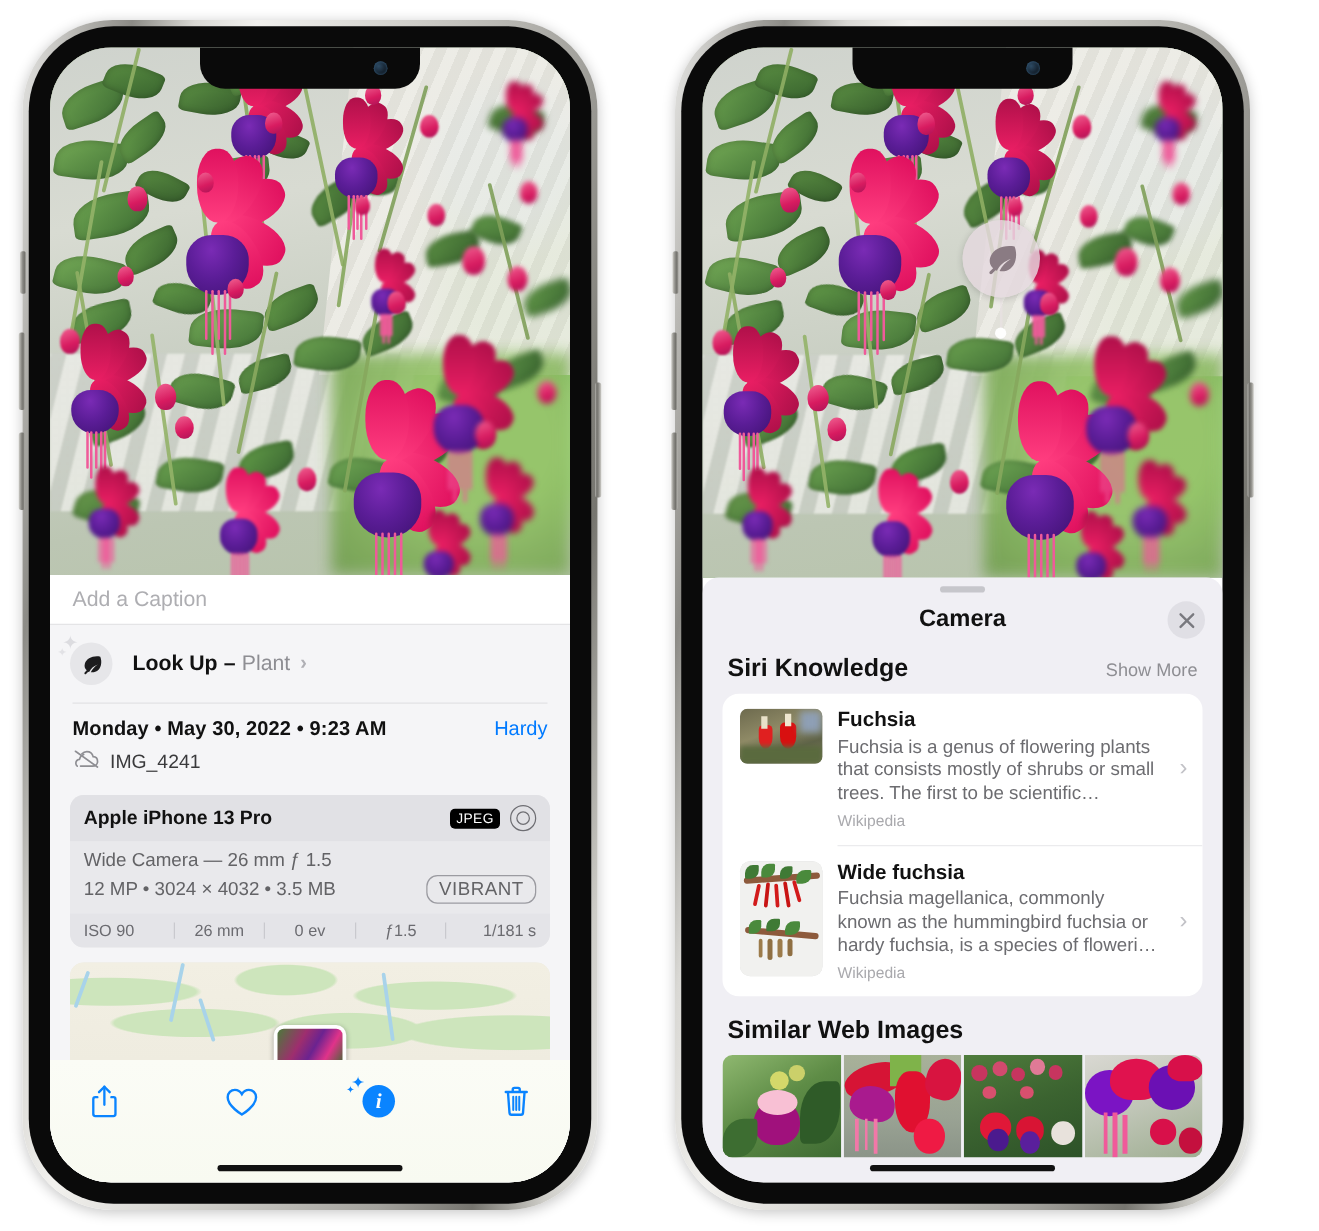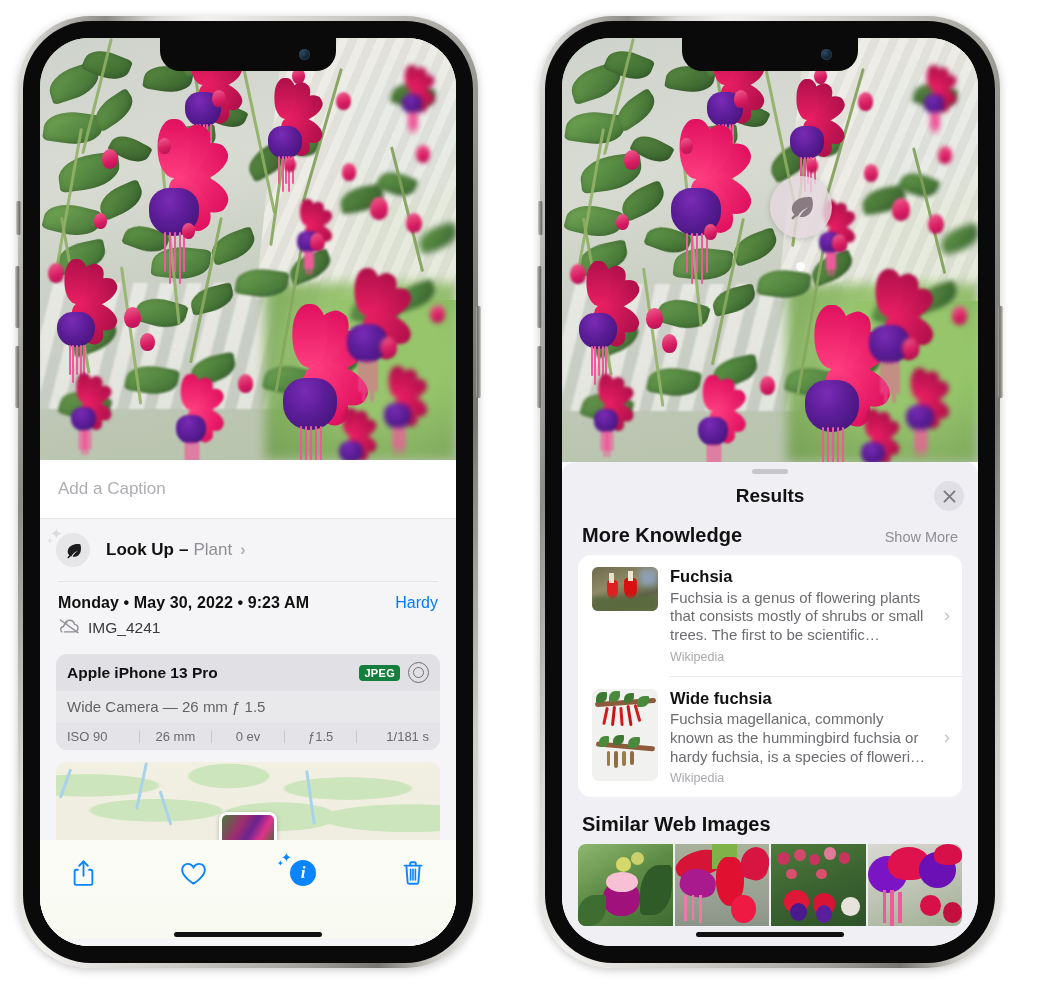--- a/index.html
+++ b/index.html
@@ -81,21 +81,21 @@
   .meta-line1{display:flex;align-items:flex-start;justify-content:space-between;}
   .meta-date{font-size:16px;font-weight:600;color:#111;letter-spacing:.1px;}
   .meta-adjust{font-size:16px;color:#007aff;}
   .meta-line2{display:flex;align-items:center;gap:8px;margin-top:6px;}
   .meta-file{font-size:15.5px;color:#3a3a3c;}
 
   .camcard{margin:6px 16px 0 16px;border-radius:11px;overflow:hidden;background:#e9e9ec;}
   .cc-head{display:flex;align-items:center;justify-content:space-between;padding:8px 11px;background:#e1e1e5;}
   .cc-title{font-size:15.5px;font-weight:600;color:#111;}
   .cc-right{display:flex;align-items:center;gap:8px;}
-  .pill-jpeg{background:#15803d;color:#fff;font-size:11px;font-weight:700;border-radius:4px;padding:2px 5px;letter-spacing:.3px;}
+  .pill-jpeg{background:#000000;color:#fff;font-size:11px;font-weight:400;border-radius:4px;padding:2px 5px;letter-spacing:.3px;}
   .lensring{width:19px;height:19px;border-radius:50%;border:1.6px solid #6e6e73;display:flex;align-items:center;justify-content:center;}
   .lensring i{width:9px;height:9px;border-radius:50%;border:1.6px solid #6e6e73;display:block;}
   .cc-body{padding:7px 11px 8px 11px;background:#e9e9ec;}
   .cc-row1{font-size:15px;color:#636366;}
   .cc-row2{display:flex;align-items:center;justify-content:space-between;margin-top:3px;}
   .cc-row2 span{font-size:15px;color:#636366;}
   .pill-vib{border:1px solid #9b9ba1;border-radius:9px;color:#6b6b70;font-size:11.5px;padding:2px 9px;letter-spacing:.4px;}
   .cc-exif{display:flex;align-items:center;background:#e4e4e8;padding:6px 11px;}
   .cc-exif .x{flex:1;text-align:center;font-size:13px;color:#6b6b70;}
   .cc-exif .x:first-child{text-align:left;}
@@ -500,20 +500,24 @@
               <span class="cc-title">Apple iPhone 13 Pro</span>
               <span class="cc-right">
                 <span class="pill-jpeg">JPEG</span>
                 <span class="lensring">
                     <i></i>
                   </span>
               </span>
             </div>
             <div class="cc-body">
               <div class="cc-row1">Wide Camera — 26 mm ƒ 1.5</div>
+              <div class="cc-row2">
+                <span>12 MP • 3024 × 4032 • 3.5 MB</span>
+                <span class="pill-vib">VIBRANT</span>
+              </div>
             </div>
             <div class="cc-exif">
               <span class="x">ISO 90</span>
               <span class="bar"></span>
               <span class="x">26 mm</span>
               <span class="bar"></span>
               <span class="x">0 ev</span>
               <span class="bar"></span>
               <span class="x">ƒ1.5</span>
               <span class="bar"></span>
@@ -852,30 +856,30 @@
       </div>
 
       <div class="notch">
 
         <div class="cam"></div>
       </div>
 
       <div class="rsheet" style="top:424px;">
         <div class="grabber"></div>
         <div class="rhead">
-          <span class="rtitle">Results</span>
+          <span class="rtitle">Camera</span>
           <span class="closebtn">
             <svg width="15" height="15" viewBox="0 0 16 16" aria-hidden="true">
               <path d="M2.6 2.6 L13.4 13.4 M13.4 2.6 L2.6 13.4" stroke="#79797f" stroke-width="2" stroke-linecap="round"></path>
             </svg>
           </span>
         </div>
 
         <div class="sechead">
-          <span class="h">More Knowledge</span>
+          <span class="h">Siri Knowledge</span>
           <span class="m">Show More</span>
         </div>
 
         <div class="kcard">
           <div class="krow">
             <div class="kthumb a">
               <div class="im" id="thFuchsia" style="background: linear-gradient(160deg, rgb(109, 106, 78), rgb(143, 138, 102) 40%, rgb(95, 99, 72) 70%, rgb(125, 122, 92));">
                   <div class="k" style="left: 22%; top: 30%; width: 18%; height: 42%; border-radius: 4px 4px 50% 50%; background: rgb(224, 32, 32);"></div>
                   <div class="k" style="left: 48%; top: 26%; width: 20%; height: 46%; border-radius: 4px 4px 50% 50%; background: rgb(216, 16, 16);"></div>
                   <div class="k" style="left: 26%; top: 14%; width: 8%; height: 22%; background: rgb(232, 224, 200);"></div>

